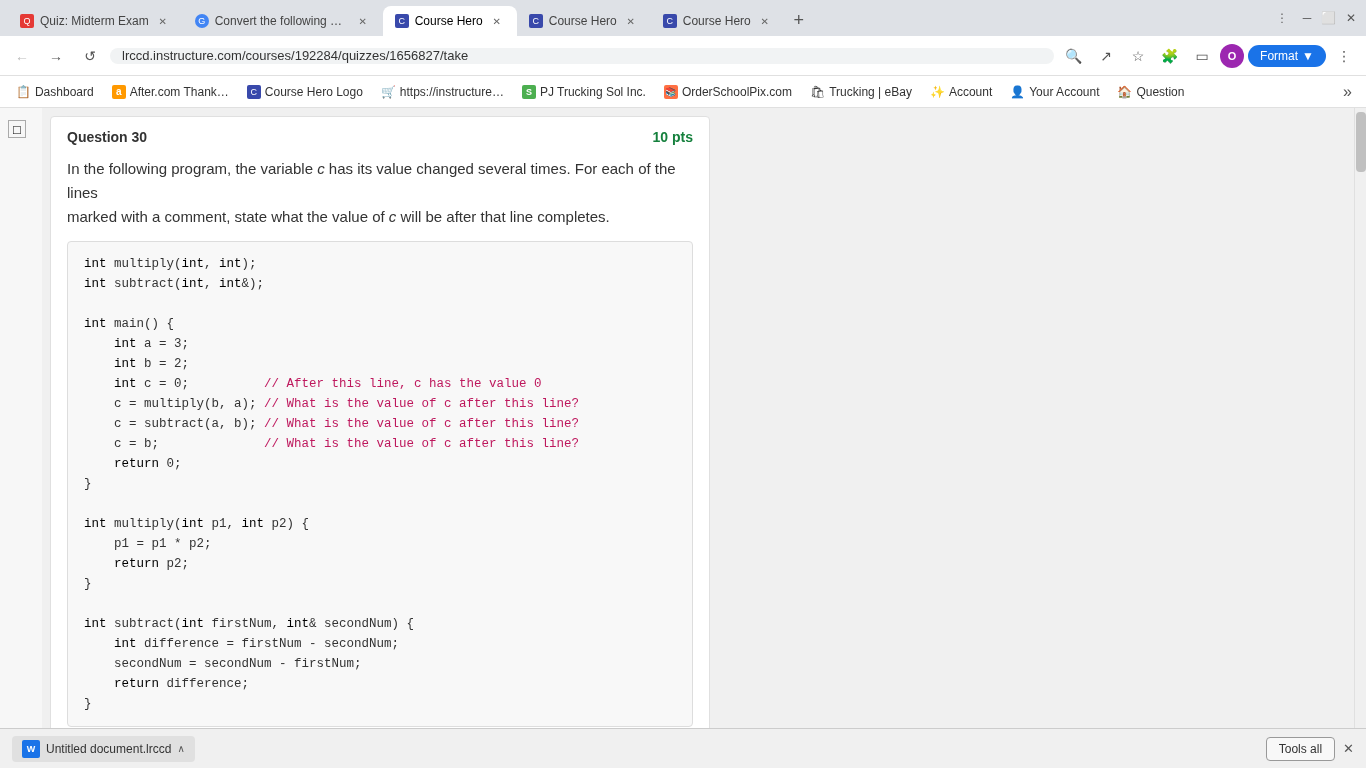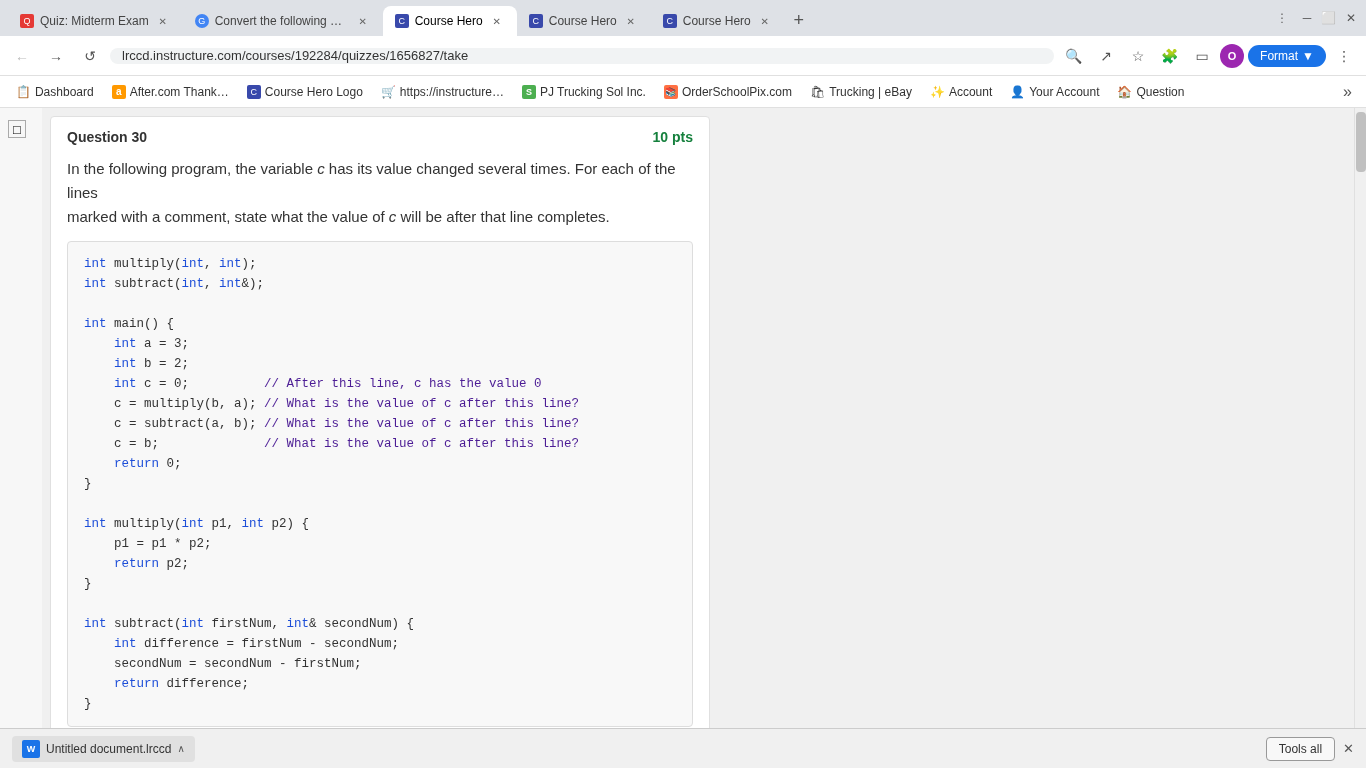--- a/index.html
+++ b/index.html
@@ -220,22 +220,22 @@
       border: 1px solid #ddd;
       border-radius: 4px;
       padding: 12px 16px;
       font-family: 'Courier New', Courier, monospace;
       font-size: 12.5px;
       line-height: 1.6;
       color: #333;
       margin-bottom: 16px;
       white-space: pre;
     }
-    .kw { color: #1d4ed8; }
-    .cm { color: #4c1d95; }
+    .kw { color: #000000; }
+    .cm { color: #be185d; }
 
     
     .editor-toolbar-outer {
       border-top: 1px solid #e0e0e0;
       padding: 6px 8px;
       display: flex;
       align-items: center;
       gap: 8px;
       font-size: 12px;
       color: #555;

